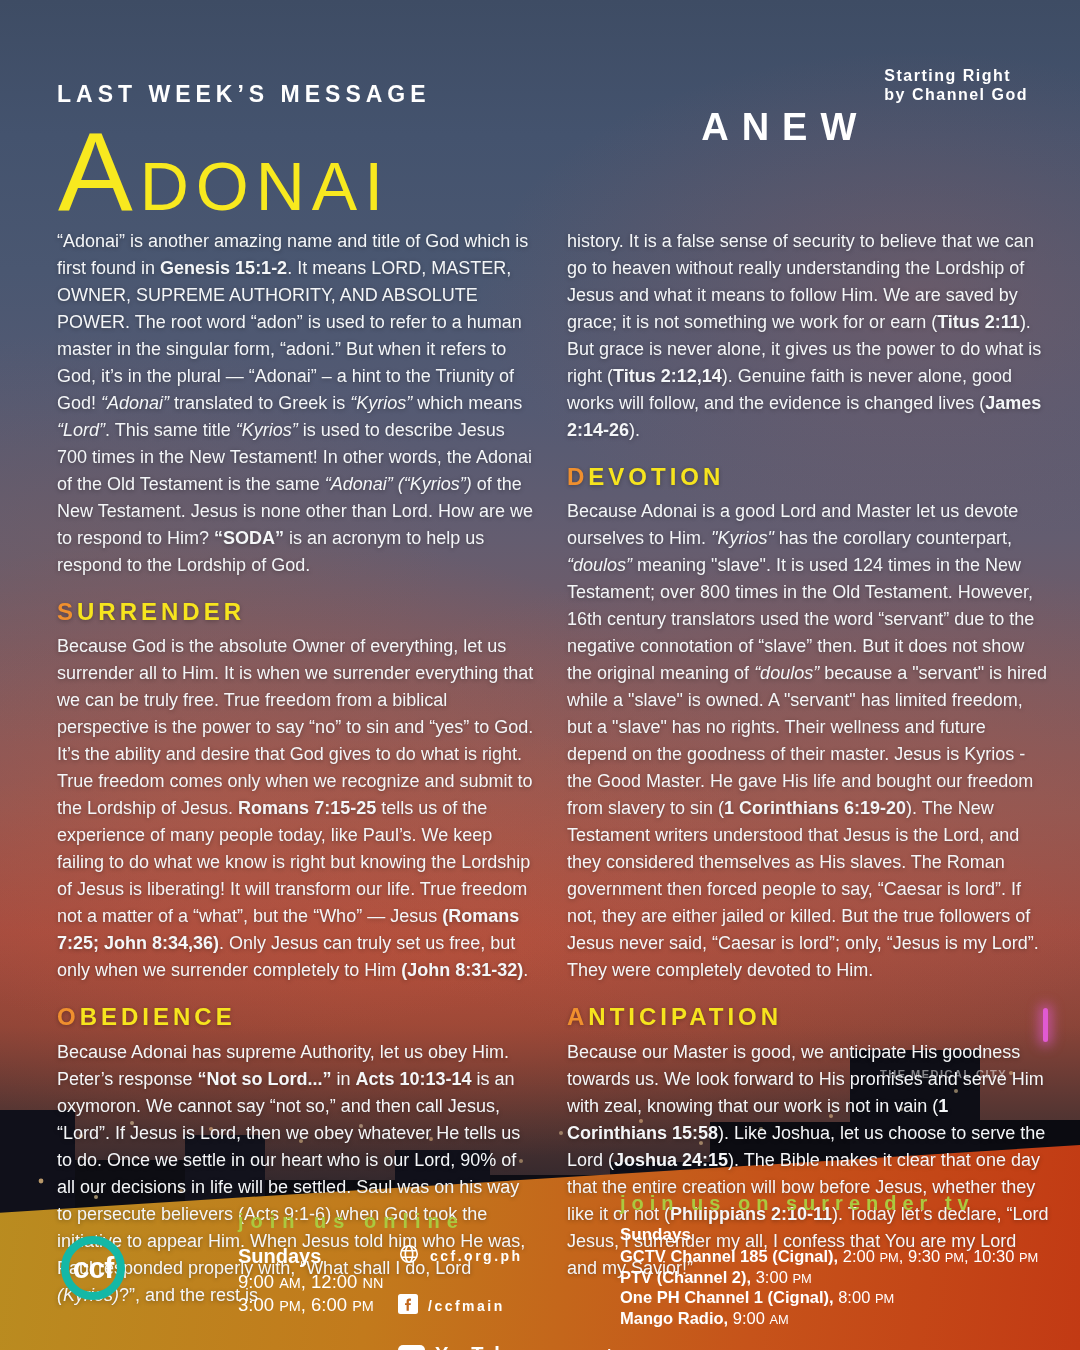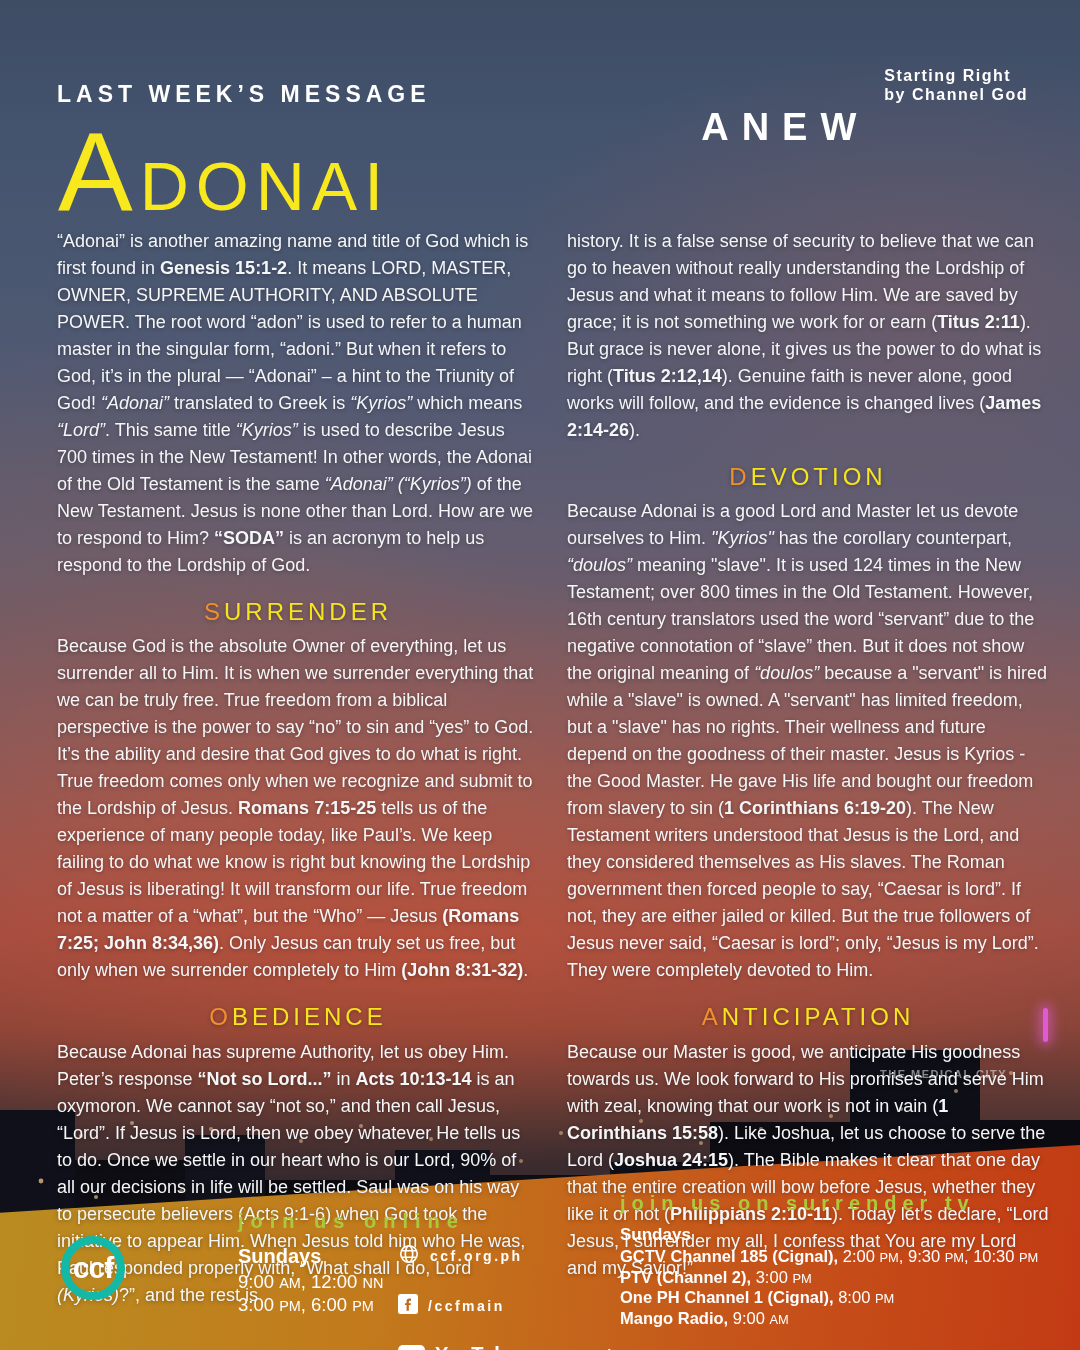--- a/index.html
+++ b/index.html
@@ -60,22 +60,22 @@
     letter-spacing:7px;color:#f8e91f;text-transform:uppercase;line-height:1.15;}
   .title::first-letter{font-size:112px;}
 
   
   .col{position:absolute;top:228px;width:482px;z-index:3;}
   .col-left{left:57px;}
   .col-right{left:567px;}
   .body{margin:0;font-size:18px;line-height:27px;color:#f4f6f8;
     text-shadow:0 1px 4px rgba(0,0,0,.35);}
   .body b{font-weight:bold;} .body i{font-style:italic;}
-  .sect{margin:20px 0 8px;font-size:24px;font-weight:normal;letter-spacing:4px;
-    color:#f6e41e;line-height:1.1;text-shadow:0 1px 4px rgba(0,0,0,.3);text-align:center;}
+  .sect{margin:20px 0 8px;font-size:24px;font-weight:bold;letter-spacing:4px;
+    color:#f6e41e;line-height:1.1;text-shadow:0 1px 4px rgba(0,0,0,.3);}
   .sect::first-letter{color:#ef8f2e;}
   .sc{font-size:.78em;}
 
   
   .ccf-logo{position:absolute;left:61px;top:1236px;z-index:3;width:64px;height:64px;
     border:8px solid #14b8a6;border-radius:50%;box-sizing:border-box;display:flex;
     align-items:center;justify-content:center;font-weight:bold;font-size:30px;
     letter-spacing:-1px;color:#fff;}
   .join-head{font-size:20px;font-weight:bold;letter-spacing:7px;color:#abc93f;margin:0 0 12px;}
   .join-online{position:absolute;left:238px;top:1210px;z-index:3;}

